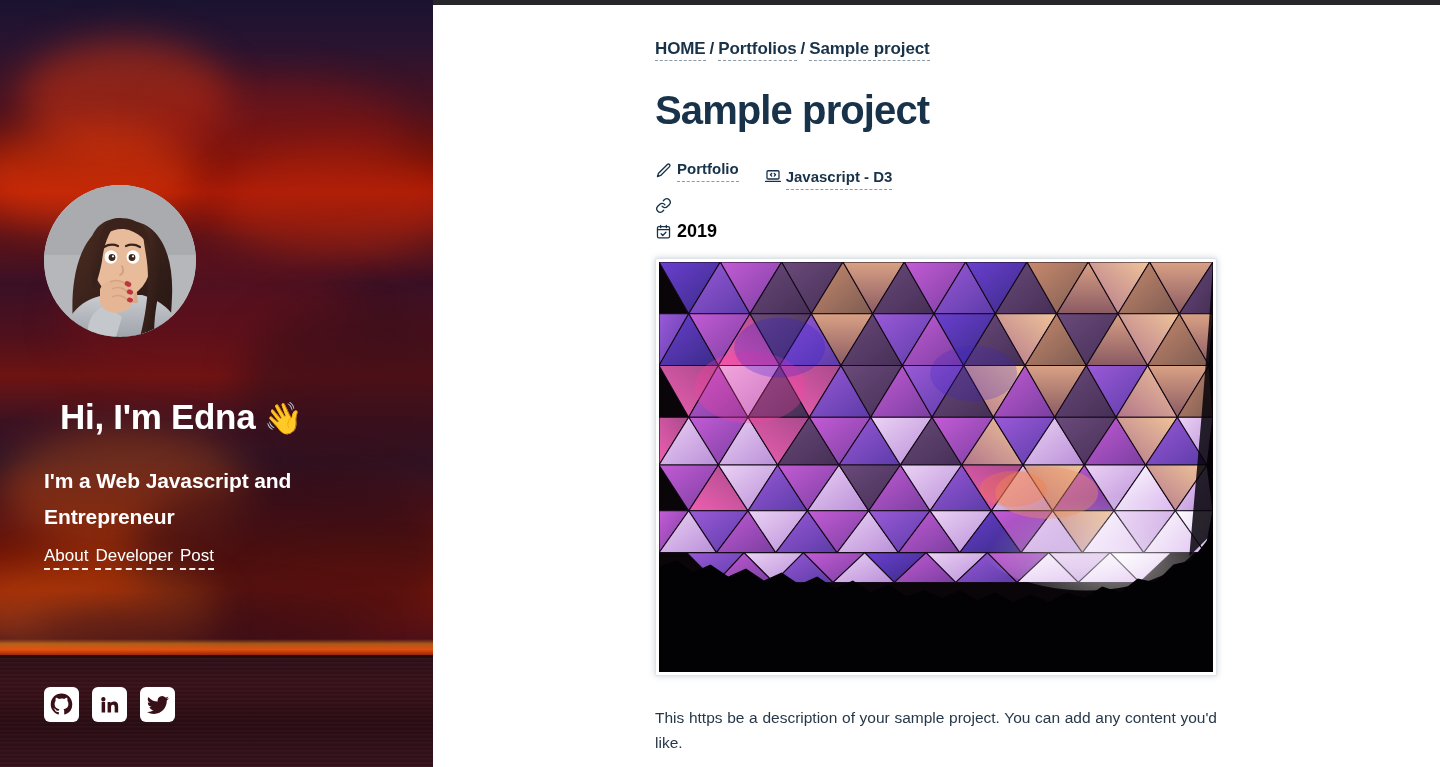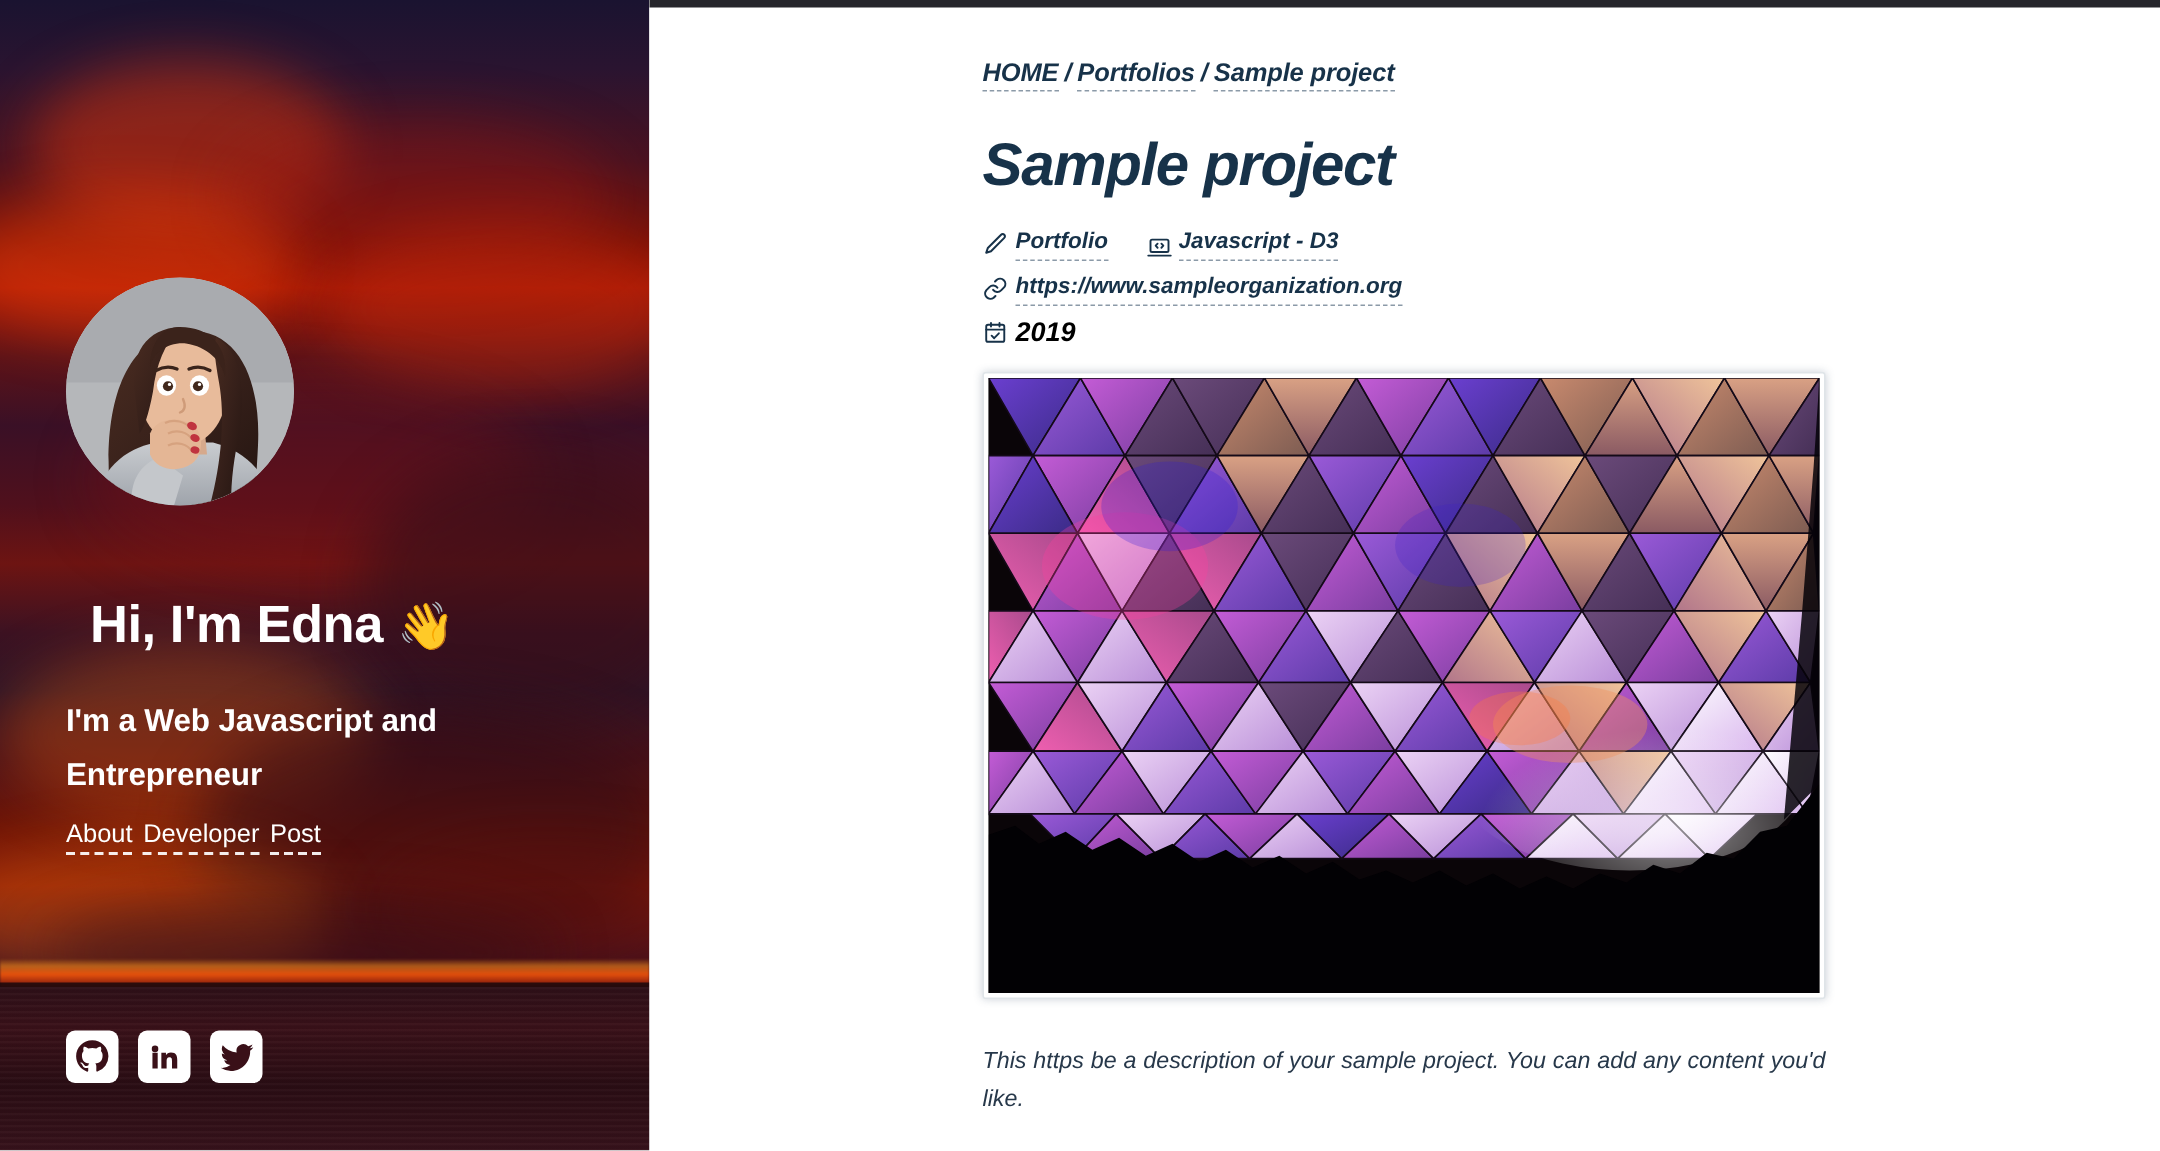--- a/index.html
+++ b/index.html
@@ -197,21 +197,20 @@
     position: relative;
     background: #ffffff;
     height: 767px;
     overflow: hidden;
   }
   .content-col {
     position: absolute;
     left: 222px;
     top: 0;
     width: 636px;
-    font-style: italic;
   }
 
   .breadcrumb {
     margin-top: 38px;
     font-size: 17px;
     font-weight: 700;
     color: #173249;
     letter-spacing: -0.1px;
     line-height: 22px;
   }
@@ -264,22 +263,23 @@
     padding-bottom: 2px;
     cursor: pointer;
   }
   .meta-plain {
     font-size: 18px;
     font-weight: 700;
     color: #000000;
   }
   .meta-group-2 {
     display: flex;
-    align-items: flex-end;
+    align-items: flex-start;
     margin-left: 25px;
+    margin-top: 16px;
   }
 
   .project-figure {
     margin: 17px 0 0 0;
     width: 562px;
     height: 418px;
     padding: 3px;
     background: #ffffff;
     border: 1px solid #dfe4e8;
     box-shadow: 0 0 6px rgba(90,110,130,0.32);
@@ -457,21 +457,20 @@
           </span>
         </div>
 
         <div class="meta-row">
           <span class="meta-icon">
             <svg width="17" height="17" viewBox="0 0 24 24" fill="none" stroke="#173249" stroke-width="1.9" stroke-linecap="round" stroke-linejoin="round" aria-hidden="true">
               <path d="M10 13a5 5 0 0 0 7.5.5l3-3a5 5 0 0 0-7-7l-1.7 1.7"></path>
               <path d="M14 11a5 5 0 0 0-7.5-.5l-3 3a5 5 0 0 0 7 7l1.7-1.7"></path>
             </svg>
           </span>
-          <a class="meta-link">https://www.sampleorganization.org</a>
         </div>
 
         <div class="meta-row">
           <span class="meta-icon">
             <svg width="17" height="17" viewBox="0 0 24 24" fill="none" stroke="#173249" stroke-width="1.8" stroke-linecap="round" stroke-linejoin="round" aria-hidden="true">
               <rect x="3.5" y="5" width="17" height="16" rx="1.8"></rect>
               <path d="M3.5 9.5h17"></path>
               <path d="M8 3.2v3.4M16 3.2v3.4"></path>
               <path d="M8.6 15.2l2.4 2.4 4.4-4.6"></path>
             </svg>

